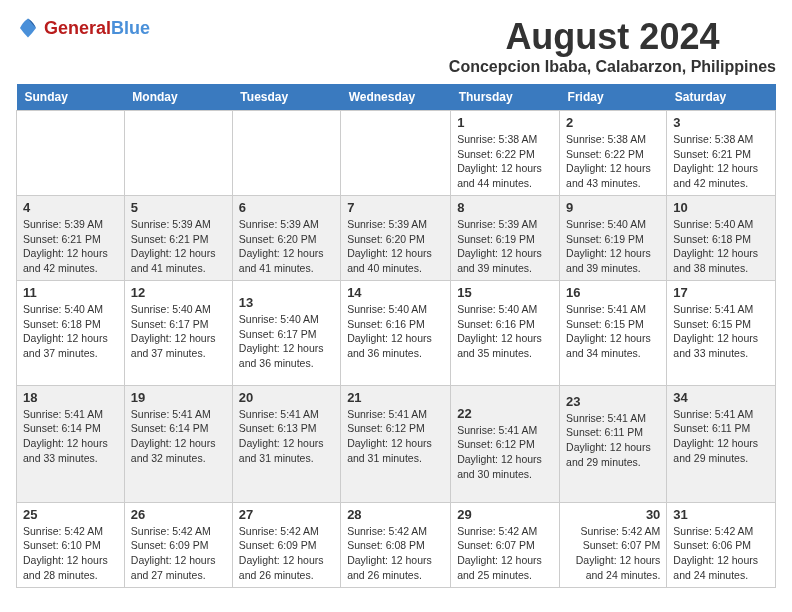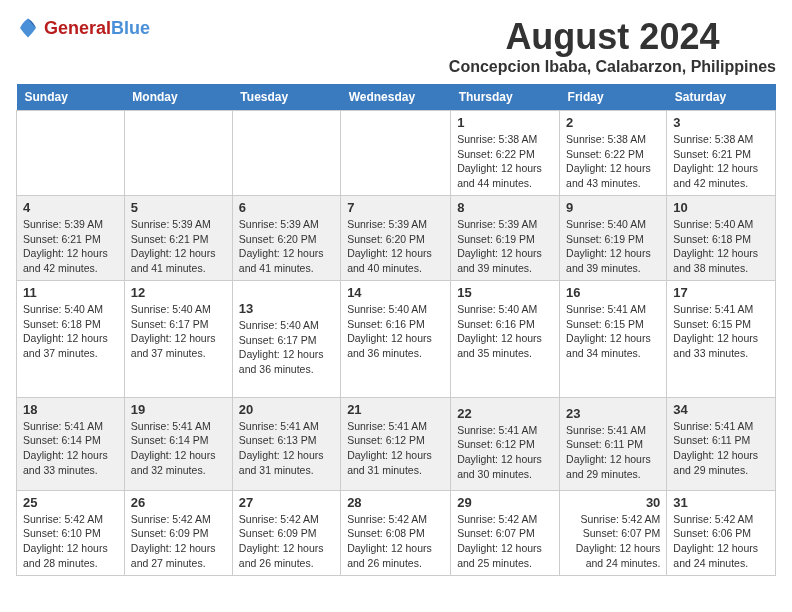--- a/index.html
+++ b/index.html
@@ -188,21 +188,21 @@
           <div class="cell-content" style="white-space: pre-line;">Sunrise: 5:40 AM
 Sunset: 6:18 PM
 Daylight: 12 hours and 37 minutes.</div>
         </td>
         <td style="background: rgb(255, 255, 255); vertical-align: top; padding: 4px 6px; height: 85px;">
           <span class="day-num">12</span>
           <div class="cell-content" style="white-space: pre-line;">Sunrise: 5:40 AM
 Sunset: 6:17 PM
 Daylight: 12 hours and 37 minutes.</div>
         </td>
-        <td style="background: rgb(255, 255, 255); vertical-align: top; padding: 20px 6px; height: 85px;">
+        <td style="background: rgb(255, 255, 255); vertical-align: top; padding: 14px 6px; height: 85px;">
           <span class="day-num">13</span>
           <div class="cell-content" style="white-space: pre-line;">Sunrise: 5:40 AM
 Sunset: 6:17 PM
 Daylight: 12 hours and 36 minutes.</div>
         </td>
         <td style="background: rgb(255, 255, 255); vertical-align: top; padding: 4px 6px; height: 85px;">
           <span class="day-num">14</span>
           <div class="cell-content" style="white-space: pre-line;">Sunrise: 5:40 AM
 Sunset: 6:16 PM
 Daylight: 12 hours and 36 minutes.</div>
@@ -244,21 +244,21 @@
           <div class="cell-content" style="white-space: pre-line;">Sunrise: 5:41 AM
 Sunset: 6:13 PM
 Daylight: 12 hours and 31 minutes.</div>
         </td>
         <td style="background: rgb(240, 240, 240); vertical-align: top; padding: 4px 6px; height: 85px;">
           <span class="day-num">21</span>
           <div class="cell-content" style="white-space: pre-line;">Sunrise: 5:41 AM
 Sunset: 6:12 PM
 Daylight: 12 hours and 31 minutes.</div>
         </td>
-        <td style="background: rgb(240, 240, 240); vertical-align: top; padding: 8px 6px; height: 85px;">
+        <td style="background: rgb(240, 240, 240); vertical-align: top; padding: 20px 6px; height: 85px;">
           <span class="day-num">22</span>
           <div class="cell-content" style="white-space: pre-line;">Sunrise: 5:41 AM
 Sunset: 6:12 PM
 Daylight: 12 hours and 30 minutes.</div>
         </td>
         <td style="background: rgb(240, 240, 240); vertical-align: top; padding: 8px 6px; height: 85px; margin-top: 32px;">
           <span class="day-num">23</span>
           <div class="cell-content" style="white-space: pre-line;">Sunrise: 5:41 AM
 Sunset: 6:11 PM
 Daylight: 12 hours and 29 minutes.</div>

